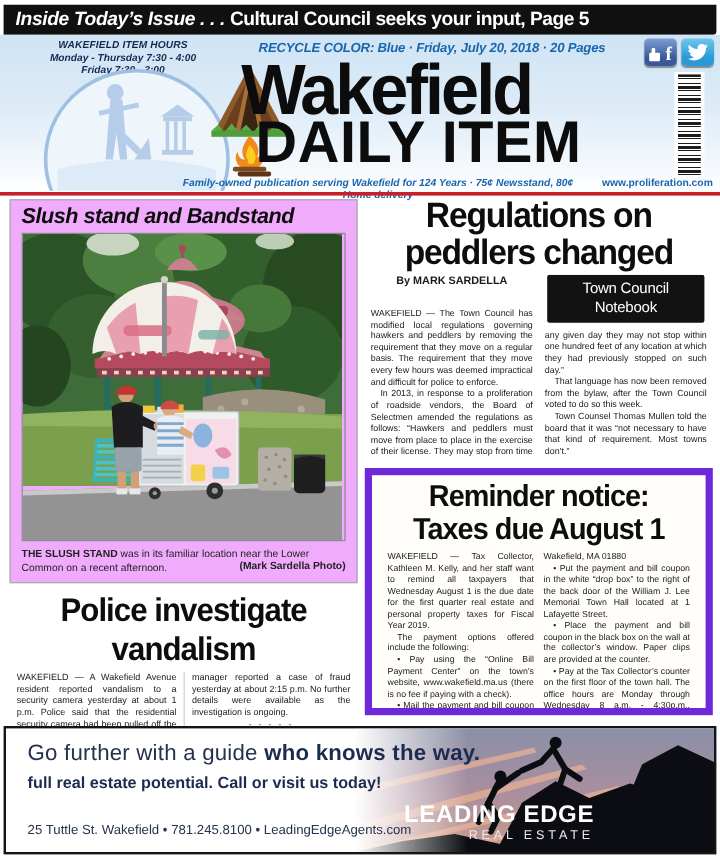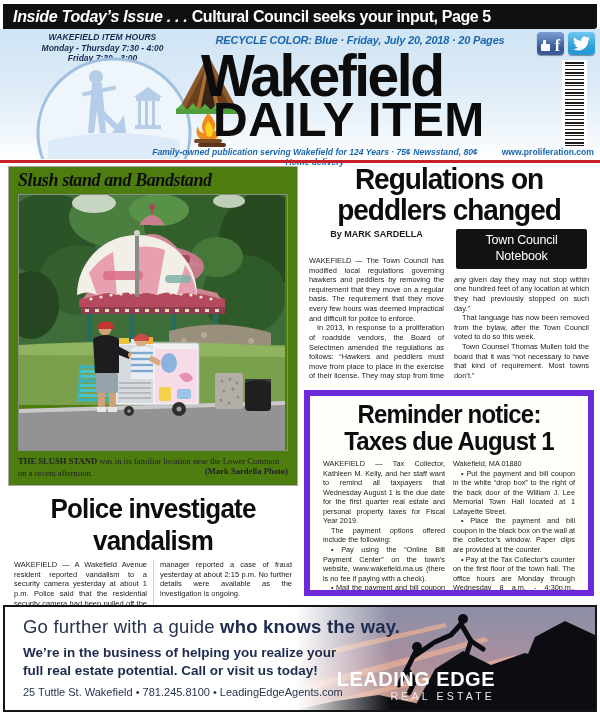--- a/index.html
+++ b/index.html
@@ -45,21 +45,21 @@
   .tagline { position:absolute; left:150px; top:118px; width:330px; text-align:center;
     color:#1a66ae; font-style:italic; font-weight:bold; font-size:8.6px; }
   .website { position:absolute; right:6px; top:118px; color:#1a66ae; font-weight:bold; font-size:8.6px; }
   .redrule { position:absolute; left:0; top:160px; width:600px; height:3px; background:#c8202a; }
 
   
   .body-left { position:absolute; left:8px; top:166px; width:290px; }
   .body-right { position:absolute; left:304px; top:164px; width:290px; }
 
   
-  .photo-box { border:1px solid #a9a9a9; padding:1px 9px 5px; background:#4d7c0f;font-family:Liberation Serif, serif; }
+  .photo-box { border:1px solid #a9a9a9; padding:1px 9px 5px; background:#f0abfc; }
   .photo-head { font-style:italic; font-weight:bold; font-size:18px; letter-spacing:-0.4px; padding:2px 0 3px; color:#0d0d0d; }
   .photo-frame { border:1px solid #8b8b8b; line-height:0; }
   .caption { position:relative; font-size:8.6px; line-height:1.45; padding-top:4px; color:#222; min-height:28px; }
   .caption .lead { font-weight:bold; }
   .caption .credit { position:absolute; right:0; bottom:2px; font-weight:bold; }
 
   .police-head { text-align:center; font-weight:bold; font-size:26px; letter-spacing:-0.8px;
     margin:8px 0 4px; transform:scaleY(1.05); color:#0d0d0d; }
   .newscols { display:flex; }
   .newscols .ncol { width:50%; padding:0 6px; font-size:7.5px; line-height:1.3; text-align:justify; color:#1a1a1a; overflow:hidden; }
@@ -465,21 +465,20 @@
         <path d="M166 17 L156 28 L140 35" fill="none"></path>
         <path d="M166 17 L176 34 L172 46" fill="none"></path>
         <path d="M176 34 L188 42" fill="none"></path>
       </g>
       <rect x="0" y="0" width="95" height="103" fill="url(#fade)"></rect>
     </svg>
     <div class="ad-head">
       <span>Go further with a guide </span><b>who knows the way.</b>
     </div>
     <div class="ad-body">
-      <div>We’re in the business of helping you realize your</div>
       <div>full real estate potential. Call or visit us today!</div>
     </div>
     <div class="ad-contact">25 Tuttle St. Wakefield • 781.245.8100 • LeadingEdgeAgents.com</div>
     <div class="ad-brand">
       <div class="b1">LEADING EDGE</div>
       <div class="b2">REAL ESTATE</div>
     </div>
   </div>
 
 </div>

